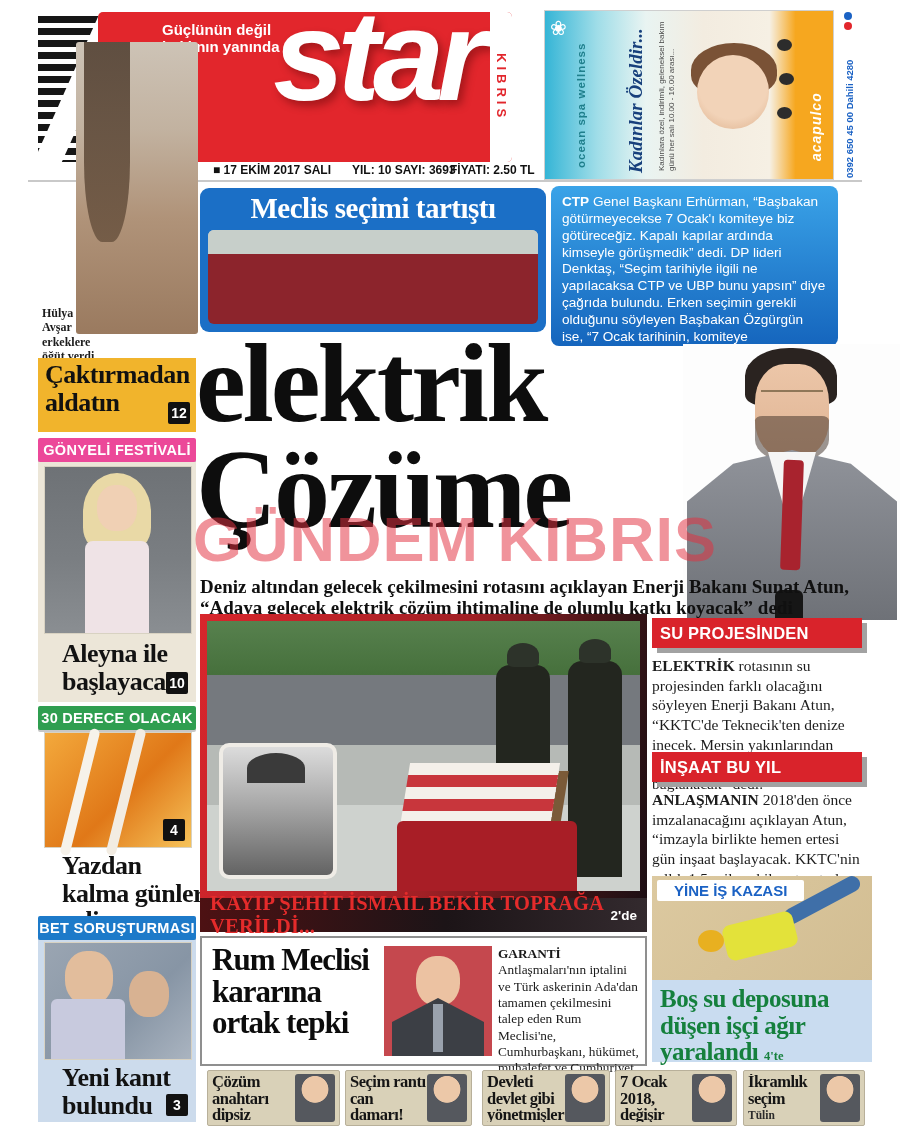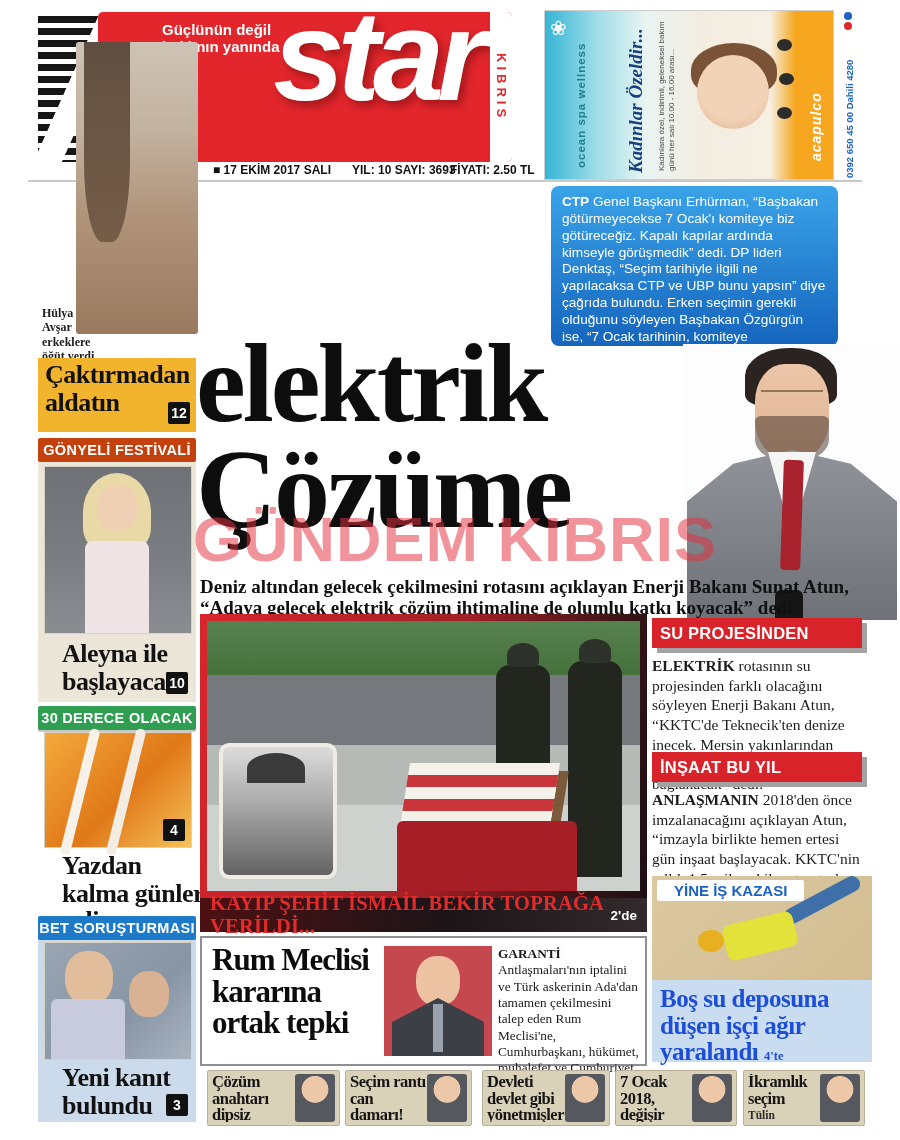--- a/index.html
+++ b/index.html
@@ -120,21 +120,21 @@
   .rc-para{position:absolute;left:652px;width:214px;font-family:"Liberation Serif",serif;font-size:15.5px;
     line-height:1.27;color:#1d1d1d;}
   .kaza-box{position:absolute;left:652px;top:876px;width:220px;height:186px;background:#c9dcf0;}
   .kaza-photo{position:absolute;left:0;top:0;width:220px;height:104px;background:linear-gradient(135deg,#dcc9a0,#d2bd92);overflow:hidden;}
   .vest{position:absolute;left:72px;top:42px;width:72px;height:36px;background:#e3e23a;border-radius:8px;transform:rotate(-14deg);}
   .jeans1{position:absolute;left:128px;top:16px;width:84px;height:16px;background:#3f6fa8;transform:rotate(-28deg);border-radius:8px;}
   .helmet{position:absolute;left:46px;top:54px;width:26px;height:22px;background:#e8b020;border-radius:50%;}
   .kaza-label{position:absolute;left:5px;top:4px;background:#fff;color:#1b62c4;font-weight:bold;font-size:15px;
     padding:2px 17px;border-radius:2px;}
   .kaza-title{position:absolute;left:8px;top:110px;width:208px;font-family:"Liberation Serif",serif;
-    font-weight:bold;font-size:25px;line-height:1.06;letter-spacing:-.5px;color:#1d4ed8;}
+    font-weight:bold;font-size:25px;line-height:1.06;letter-spacing:-.5px;color:#15803d;}
   .kaza-pg{font-size:12.5px;letter-spacing:0;}
 
   
   .rum-box{position:absolute;left:200px;top:936px;width:447px;height:130px;background:#fff;border:2px solid #8f8f8f;box-sizing:border-box;padding-left:24px;}
   .rum-title{position:absolute;left:10px;top:6px;width:172px;font-family:"Liberation Serif",serif;font-weight:bold;
     font-size:31px;line-height:1.02;letter-spacing:-1px;color:#0c0c0c;}
   .rum-photo{position:absolute;left:182px;top:8px;width:108px;height:110px;background:#c5484e;overflow:hidden;}
   .rum-photo .head{position:absolute;left:32px;top:10px;width:44px;height:50px;background:#ecc2a2;border-radius:45%;}
   .rum-photo .body{position:absolute;left:8px;top:52px;width:92px;height:60px;background:#3c3f45;clip-path:polygon(50% 0,100% 40%,100% 100%,0 100%,0 40%);}
   .rum-photo .tie{position:absolute;left:49px;top:58px;width:10px;height:48px;background:#9aa2ad;}
@@ -187,21 +187,21 @@
   </div>
 
   <div class="hulya-photo"></div>
   <div class="hulya-caption">Hülya Avşar erkeklere öğüt verdi.</div>
 
   <div class="yellow-box">
     <div class="yellow-title">Çaktırmadan aldatın</div>
     <div class="badge" style="right:6px;bottom:8px;margin-left:24px;">12</div>
   </div>
 
-  <div class="kicker" style="top:438px;background:#c2410c;">GÖNYELİ FESTİVALİ</div>
+  <div class="kicker" style="top:438px;background:#ec4899;">GÖNYELİ FESTİVALİ</div>
   <div class="side-bg" style="top:462px;height:240px;background:#ece6d8;"></div>
   <div class="side-photo" style="top:466px;height:166px;background:linear-gradient(180deg,#6e7276 0%,#7a7e82 55%,#8a8e92 100%);">
     <div style="position:absolute;left:38px;top:6px;width:68px;height:78px;border-radius:50% 50% 30% 30%;background:#e9d9a6;"></div>
     <div style="position:absolute;left:52px;top:18px;width:40px;height:46px;border-radius:45%;background:#f0d0b4;"></div>
     <div style="position:absolute;left:40px;top:74px;width:64px;height:92px;background:#efe3e6;border-radius:8px 8px 0 0;"></div>
   </div>
   <div class="side-title" style="top:640px;">Aleyna ile başlayacak</div>
   <div class="badge" style="left:166px;top:672px;">10</div>
 
   <div class="kicker" style="top:706px;background:#2f9e50;">30 DERECE OLACAK</div>
@@ -215,20 +215,24 @@
   <div class="kicker" style="top:916px;background:#1d7ac9;">BET SORUŞTURMASI</div>
   <div class="side-bg" style="top:940px;height:182px;background:#ccdbec;"></div>
   <div class="side-photo" style="top:942px;height:116px;background:linear-gradient(135deg,#9aa5b2 0%,#8795a5 60%,#aab4c0 100%);">
     <div style="position:absolute;left:20px;top:8px;width:48px;height:54px;border-radius:45%;background:#e2bd9c;"></div>
     <div style="position:absolute;left:84px;top:28px;width:40px;height:46px;border-radius:45%;background:#d8b292;"></div>
     <div style="position:absolute;left:6px;top:56px;width:74px;height:60px;background:#c8cade;border-radius:6px 6px 0 0;"></div>
   </div>
   <div class="side-title" style="top:1064px;">Yeni kanıt bulundu</div>
   <div class="badge" style="left:166px;top:1094px;">3</div>
 
+  <div class="meclis-box">
+    <div class="meclis-title">Meclis seçimi tartıştı</div>
+    <div class="meclis-photo"></div>
+  </div>
 
   <div class="ctp-box">
     <div class="ctp-text"><span style="font-weight:bold;">CTP</span><span> Genel Başkanı Erhürman, “Başbakan götürmeyecekse 7 Ocak'ı komiteye biz götüreceğiz. Kapalı kapılar ardında kimseyle görüşmedik” dedi. DP lideri Denktaş, “Seçim tarihiyle ilgili ne yapılacaksa CTP ve UBP bunu yapsın” diye çağrıda bulundu. Erken seçimin gerekli olduğunu söyleyen Başbakan Özgürgün ise, “7 Ocak tarihinin, komiteye bırakılmadan, genel kuruldan geçmesini öneriyorum” diye yanıt verdi. </span><span style="font-weight:bold;">6'da</span>
     </div>
   </div>
 
   <div class="headline">
     <div>elektrik</div>
     <div>Çözüme</div>
   </div>

